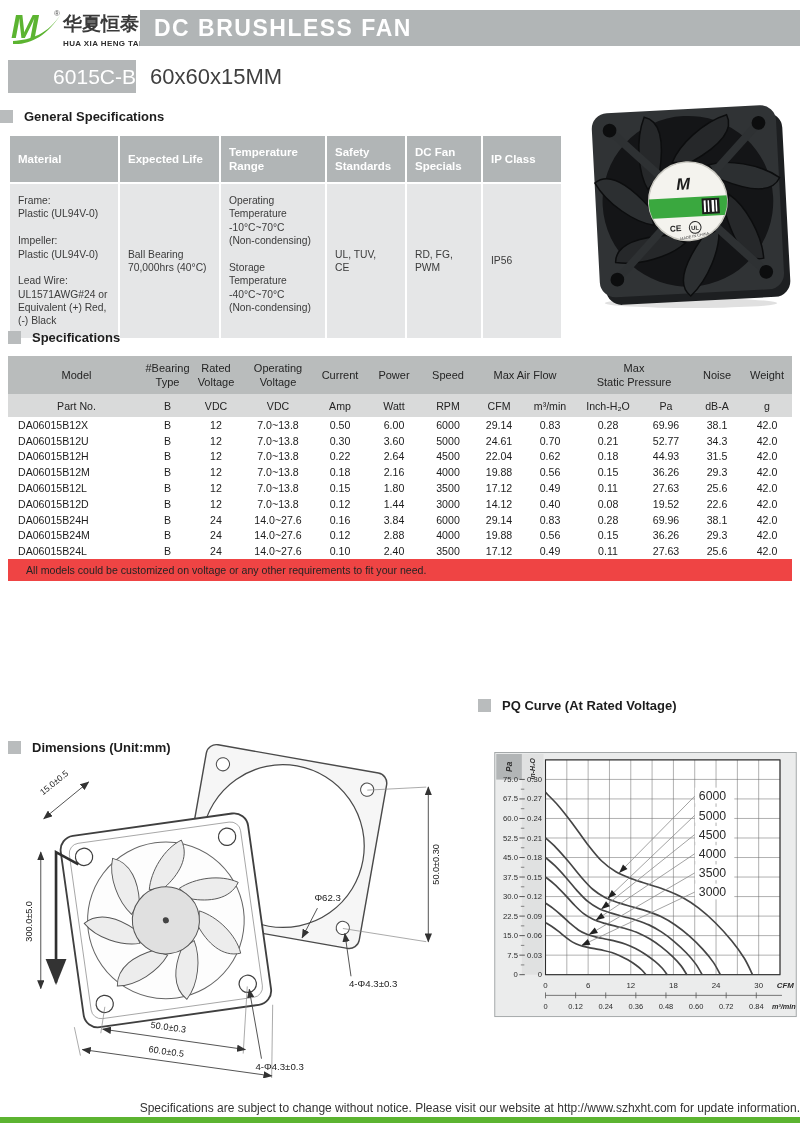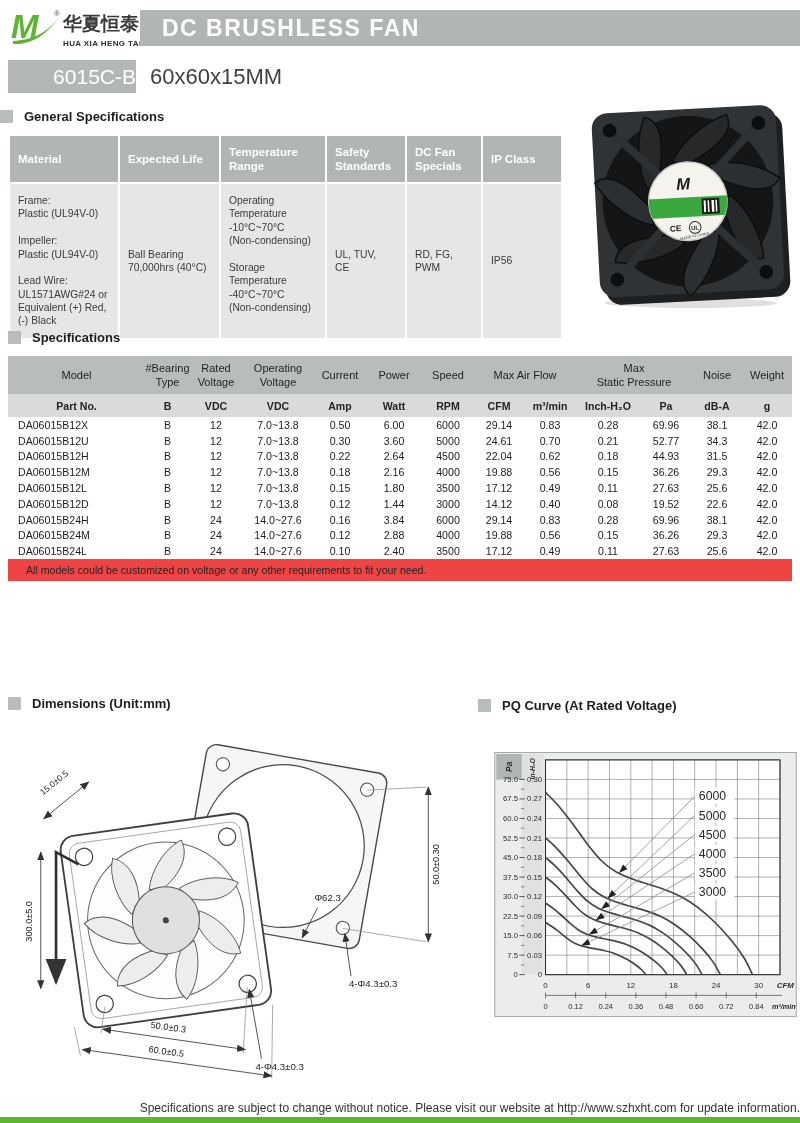--- a/index.html
+++ b/index.html
@@ -7,21 +7,21 @@
   body {
     width:800px; height:1123px; position:relative; overflow:hidden;
     font-family:"Liberation Sans","DejaVu Sans",sans-serif; color:#2b2b2b;
   }
   .abs { position:absolute; }
   svg text { font-family:"Liberation Sans","DejaVu Sans",sans-serif; }
 
   
   #banner { left:140px; top:10px; width:660px; height:36px; background:#b1b5b6;
     color:#fff; font-size:23px; font-weight:bold; letter-spacing:1.5px;
-    line-height:36px; padding-left:22px; }
+    line-height:36px; padding-left:14px; }
   #model-box { left:8px; top:60px; width:128px; height:33px; background:#b4b7b8;
     color:#fff; font-size:21px; text-align:right; line-height:33px; }
   #size-label { left:150px; top:60px; height:33px; line-height:33px; font-size:22px; color:#3f3f3f; }
 
   
   .sec { display:flex; align-items:center; gap:11px; }
   .sec .sq { width:13px; height:13px; background:#b9bcbd; }
   .sec .lbl { font-weight:bold; font-size:13px; color:#1d1d1d; }
 
   
@@ -31,21 +31,21 @@
     text-align:left; vertical-align:middle; padding:4px 4px 4px 8px; height:46px; white-space:pre-line; line-height:1.25; }
   #general-table td { background:#e5e6e7; color:#3b3b3b; font-size:10.3px; line-height:1.3;
     padding:10px 5px 10px 8px; height:132px; white-space:pre-line; vertical-align:middle; }
   #general-table td.top { vertical-align:top; }
 
   
   #spec-table { left:8px; top:356px; width:784px; }
   #spec-table table { width:100%; border-collapse:collapse; table-layout:fixed; }
   #spec-table tr.g th { background:#b9bcbc; color:#242424; font-weight:normal; font-size:11px;
     text-align:center; vertical-align:middle; white-space:pre-line; height:38px; line-height:1.3; padding:2px 0; }
-  #spec-table tr.u td { background:#d9dada; color:#242424; font-size:10.6px; text-align:center; height:23px;font-weight:bold; }
+  #spec-table tr.u td { background:#d9dada; color:#242424; font-size:10.6px; text-align:center; height:23px; }
   #spec-table tbody td { font-size:10.6px; color:#1d1d1d; text-align:center; height:15.8px; padding:0; }
   #spec-table tbody td.partno { text-align:left; padding-left:10px; }
   #spec-table tr.note td { background:#ef4444; color:#242424; text-align:left; font-size:10.6px;
     height:22px; padding-left:18px; }
 
   
   #footer-note { left:0; top:1101px; width:100%; text-align:right; font-size:12px; color:#333; }
   #green-bar { left:0; bottom:0; width:100%; height:6px; background:#5cb431; }
 </style>
 </head>
@@ -371,21 +371,21 @@
         </tr>
       </tbody>
     <tfoot>
       <tr class="note">
         <td colspan="13">All models could be customized on voltage or any other requirements to fit your need.</td>
       </tr>
     </tfoot>
   </table>
 </div>
 
-<div class="abs sec" style="left:8px;top:696px;justify-content:flex-end;">
+<div class="abs sec" style="left:8px;top:740px;justify-content:flex-end;">
   <span class="sq"></span>
   <span class="lbl">Dimensions (Unit:mm)</span>
 </div>
 
 <div class="abs" style="left:12px;top:722px;width:440px;height:356px;">
   <svg viewBox="0 0 430 350" width="440" height="356">
     <defs>
       <marker id="ma" markerWidth="10" markerHeight="8" refX="9" refY="4" orient="auto">
           <path d="M0,0 L10,4 L0,8 Z" fill="#333"></path>
         </marker>

